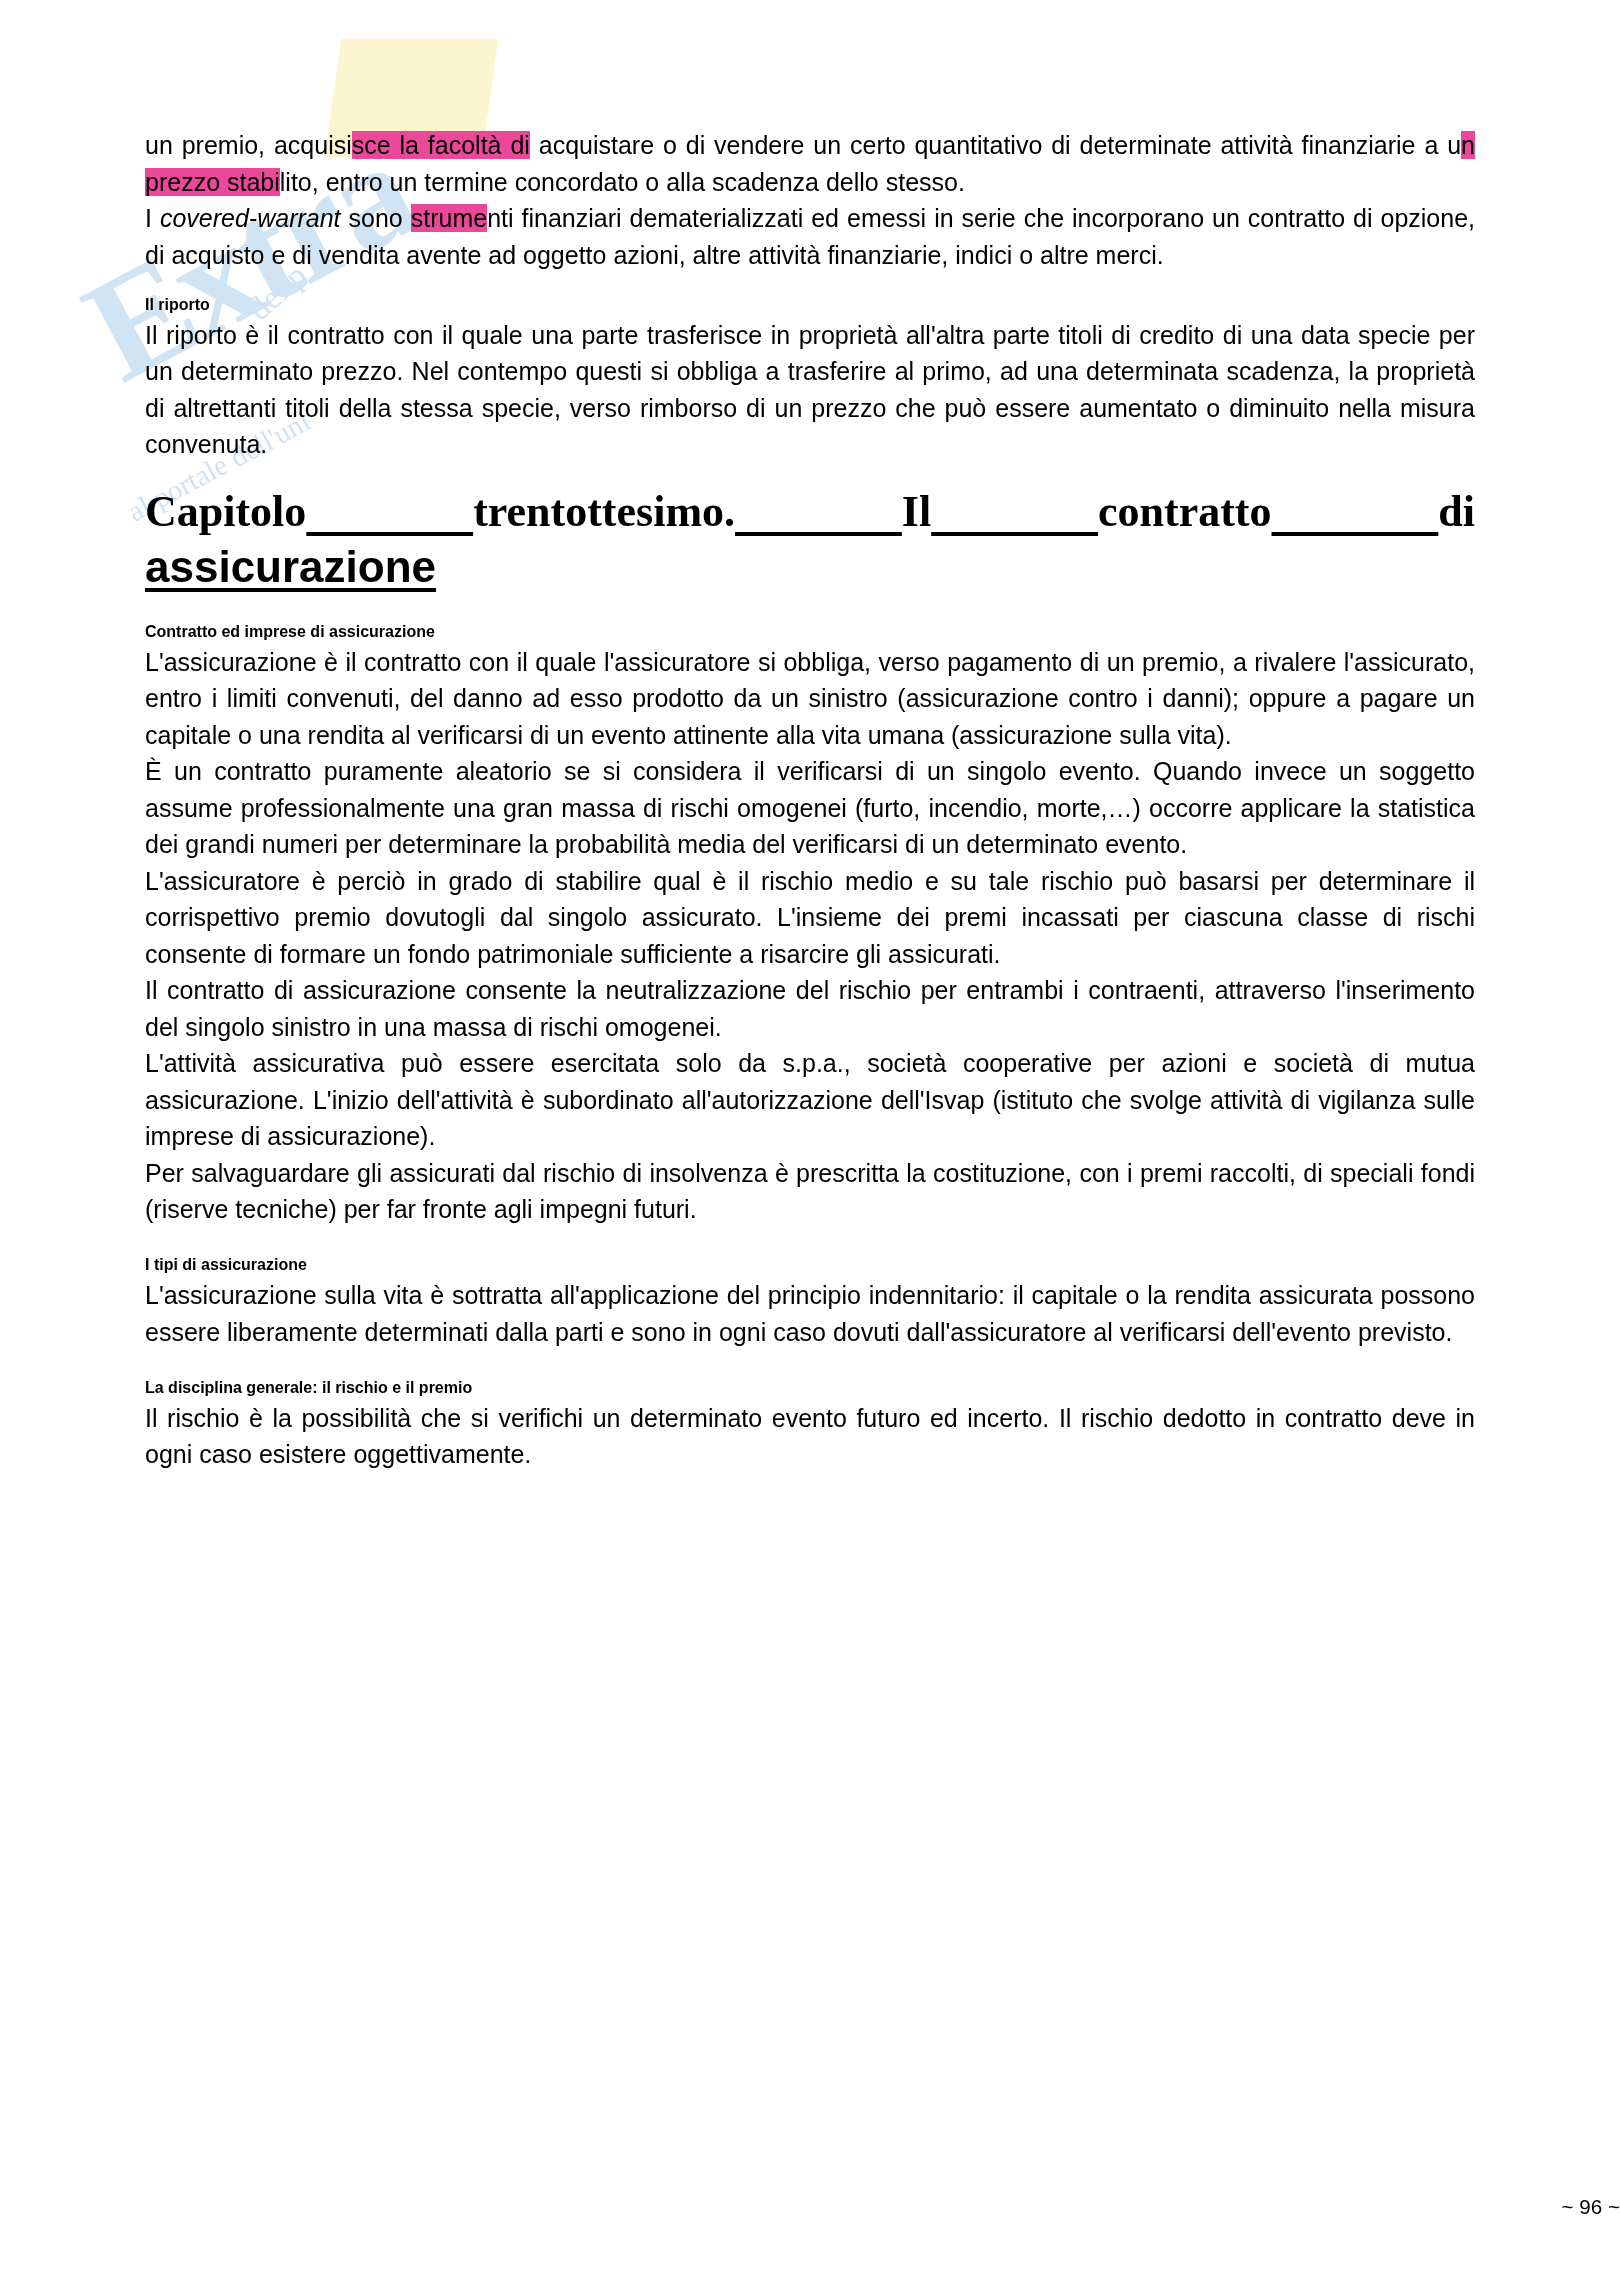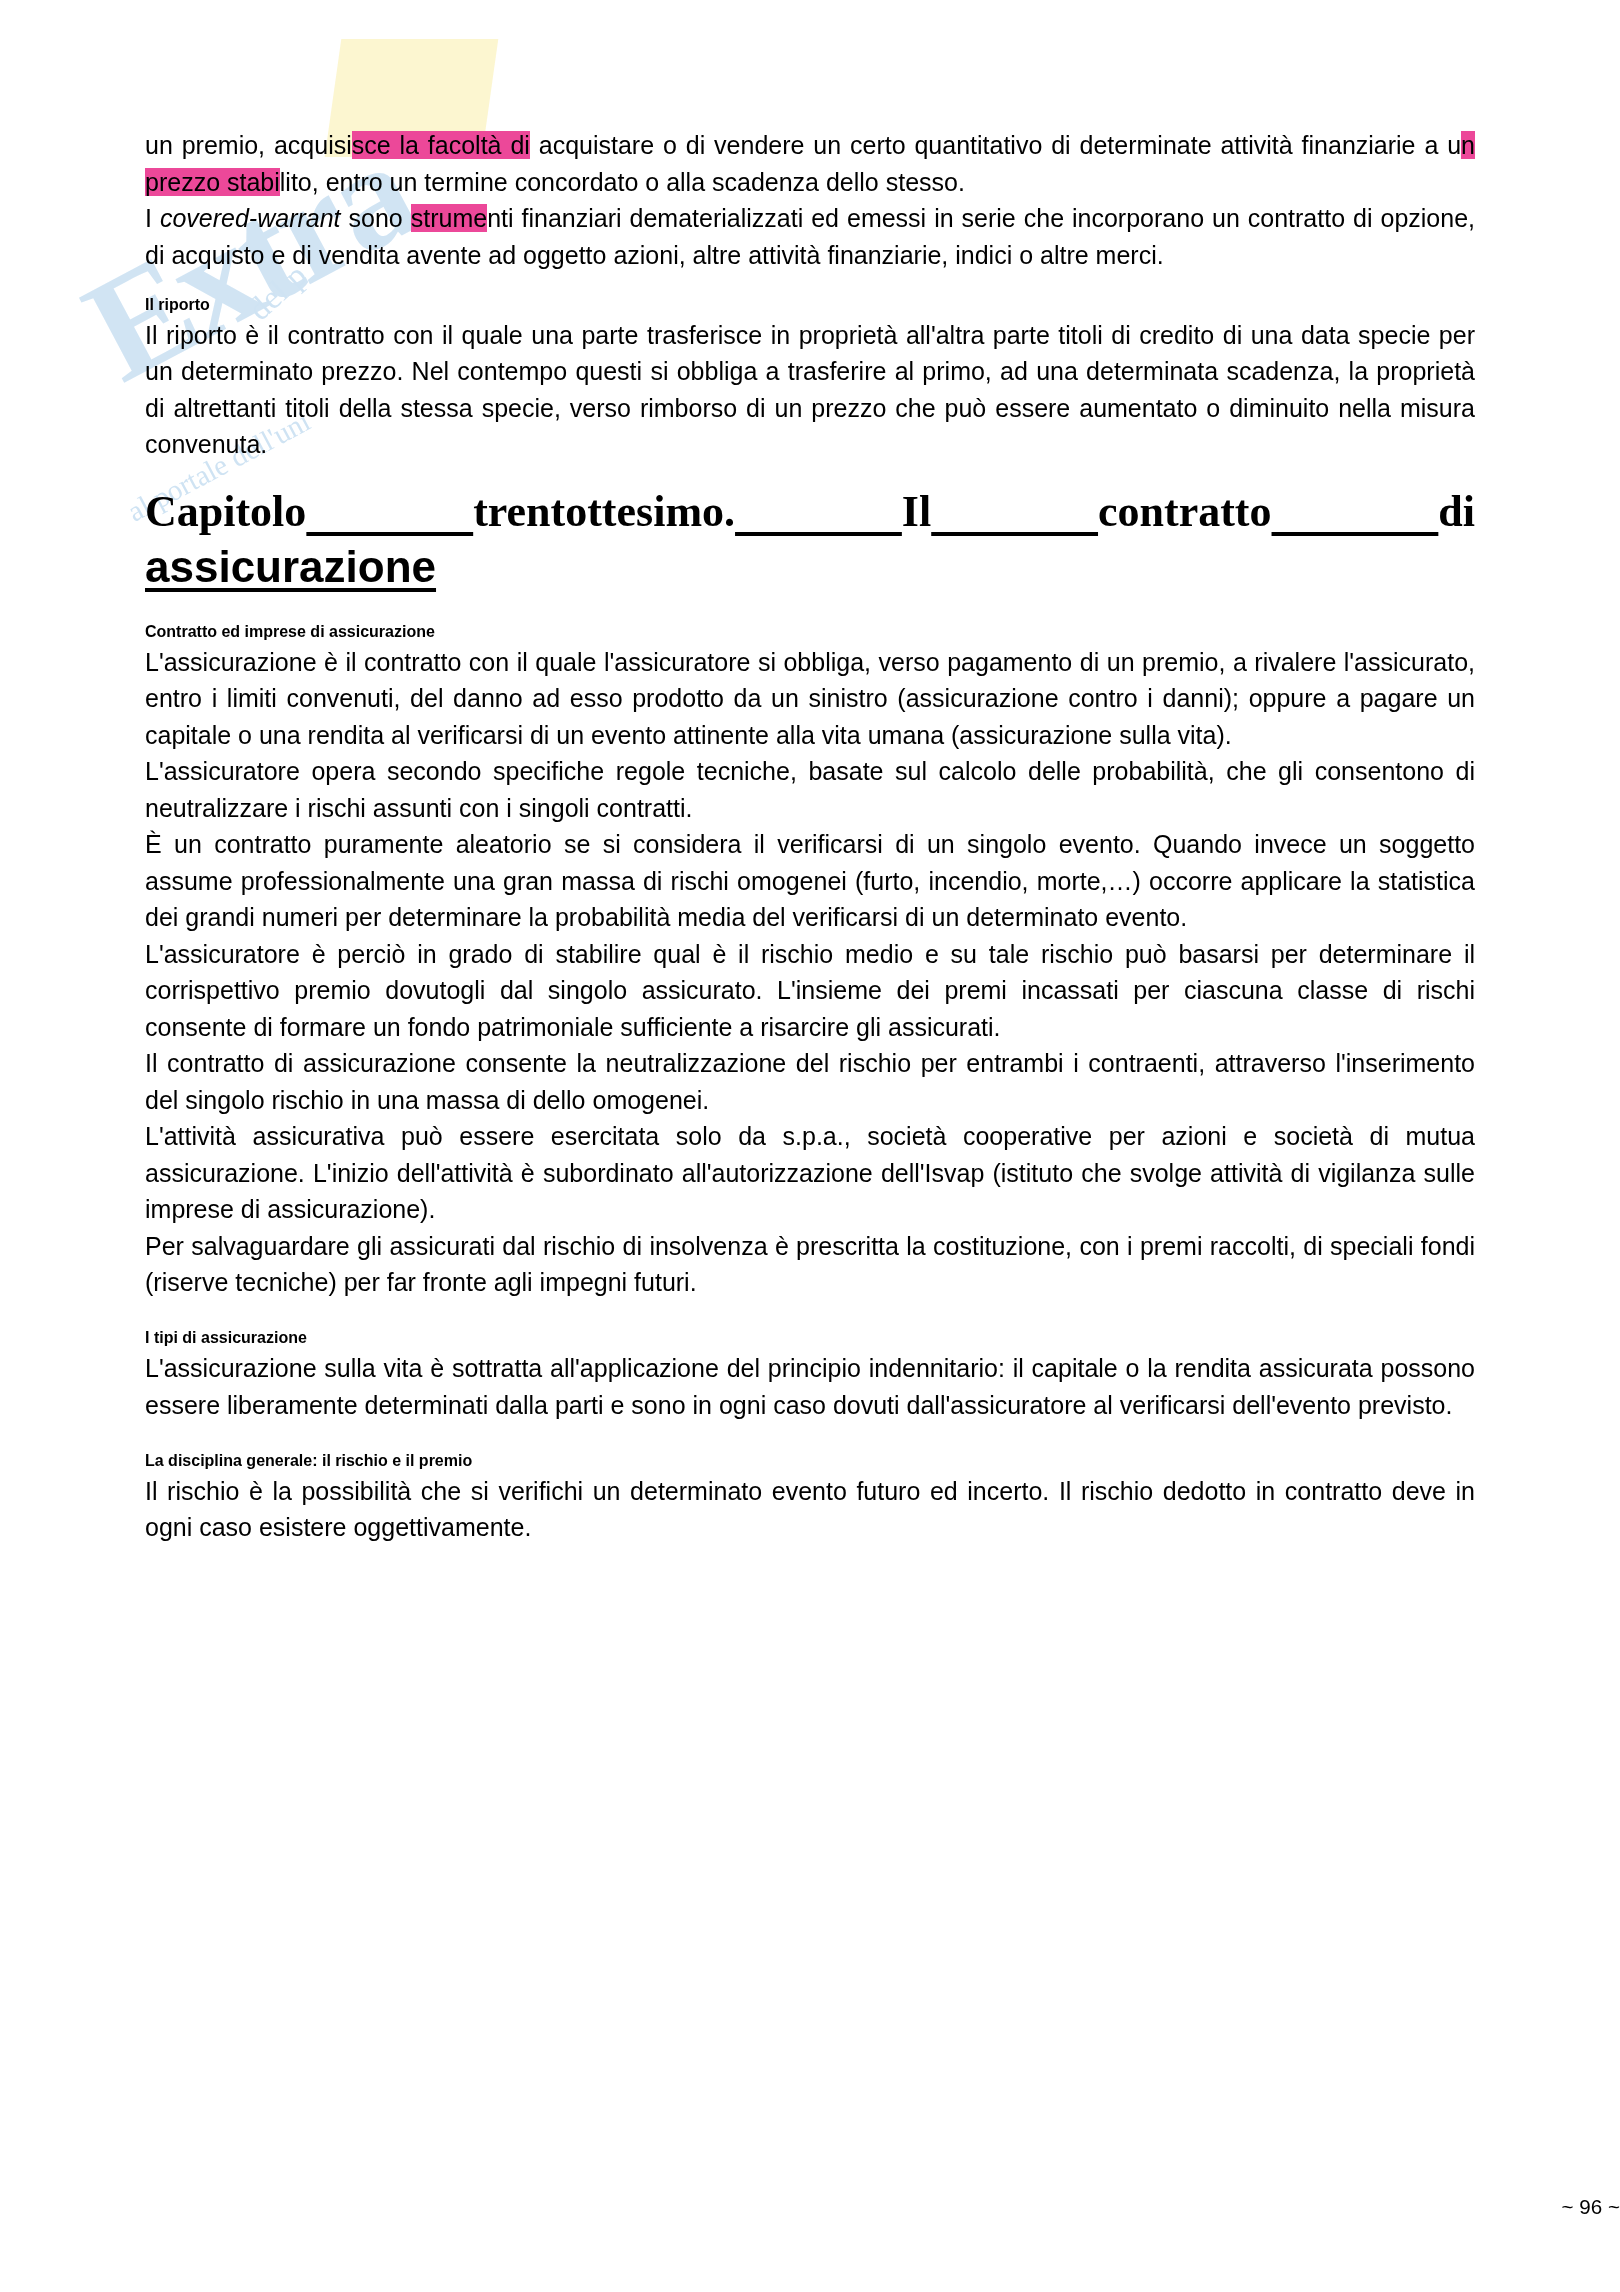--- a/index.html
+++ b/index.html
@@ -152,24 +152,23 @@
     <p class="section-head">Il riporto</p>
     <p class="para">Il riporto è il contratto con il quale una parte trasferisce in proprietà all'altra parte titoli di credito di una data specie per un determinato prezzo. Nel contempo questi si obbliga a trasferire al primo, ad una determinata scadenza, la proprietà di altrettanti titoli della stessa specie, verso rimborso di un prezzo che può essere aumentato o diminuito nella misura convenuta.</p>
 
     <div class="chapter-title">
       <span class="line1"><span class="word">Capitolo</span> <span class="word">trentottesimo.</span> <span class="word">Il</span> <span class="word">contratto</span> <span class="word">di</span></span>
       <span class="line2">assicurazione</span>
     </div>
 
     <p class="section-head">Contratto ed imprese di assicurazione</p>
     <p class="para">L'assicurazione è il contratto con il quale l'assicuratore si obbliga, verso pagamento di un premio, a rivalere l'assicurato, entro i limiti convenuti, del danno ad esso prodotto da un sinistro (assicurazione contro i danni); oppure a pagare un capitale o una rendita al verificarsi di un evento attinente alla vita umana (assicurazione sulla vita).</p>
-    <p class="para">L'assicuratore opera secondo specifiche regole tecniche, basate sul calcolo delle probabilità, che gli consentono di neutralizzare i rischi assunti con i singoli contratti.</p>
     <p class="para">È un contratto puramente aleatorio se si considera il verificarsi di un singolo evento. Quando invece un soggetto assume professionalmente una gran massa di rischi omogenei (furto, incendio, morte,…) occorre applicare la statistica dei grandi numeri per determinare la probabilità media del verificarsi di un determinato evento.</p>
     <p class="para">L'assicuratore è perciò in grado di stabilire qual è il rischio medio e su tale rischio può basarsi per determinare il corrispettivo premio dovutogli dal singolo assicurato. L'insieme dei premi incassati per ciascuna classe di rischi consente di formare un fondo patrimoniale sufficiente a risarcire gli assicurati.</p>
-    <p class="para">Il contratto di assicurazione consente la neutralizzazione del rischio per entrambi i contraenti, attraverso l'inserimento del singolo rischio in una massa di dello omogenei.</p>
+    <p class="para">Il contratto di assicurazione consente la neutralizzazione del rischio per entrambi i contraenti, attraverso l'inserimento del singolo sinistro in una massa di rischi omogenei.</p>
     <p class="para">L'attività assicurativa può essere esercitata solo da s.p.a., società cooperative per azioni e società di mutua assicurazione. L'inizio dell'attività è subordinato all'autorizzazione dell'Isvap (istituto che svolge attività di vigilanza sulle imprese di assicurazione).</p>
     <p class="para">Per salvaguardare gli assicurati dal rischio di insolvenza è prescritta la costituzione, con i premi raccolti, di speciali fondi (riserve tecniche) per far fronte agli impegni futuri.</p>
 
     <div class="spacer-md"></div>
 
     <p class="section-head">I tipi di assicurazione</p>
     <p class="para">L'assicurazione sulla vita è sottratta all'applicazione del principio indennitario: il capitale o la rendita assicurata possono essere liberamente determinati dalla parti e sono in ogni caso dovuti dall'assicuratore al verificarsi dell'evento previsto.</p>
 
     <div class="spacer-md"></div>
 

